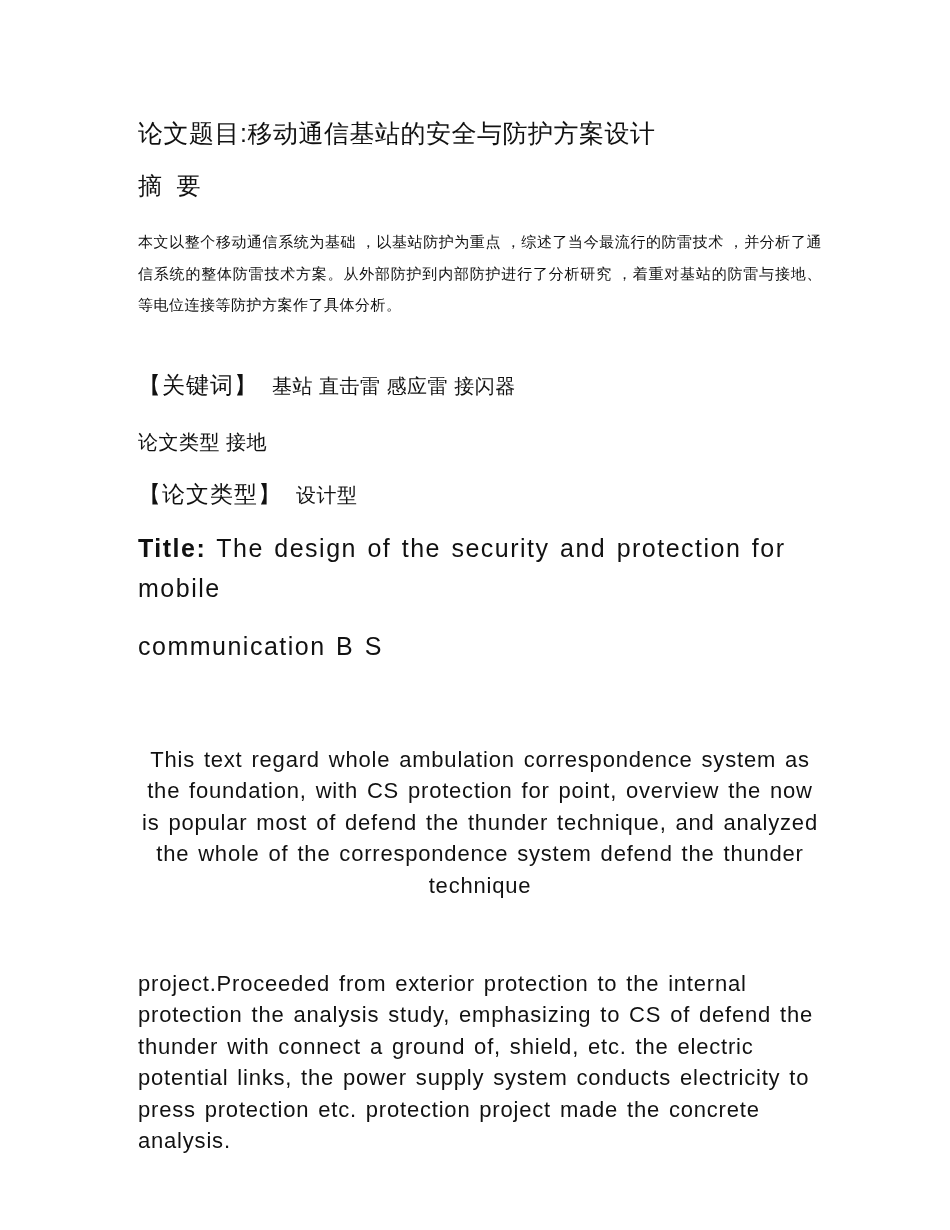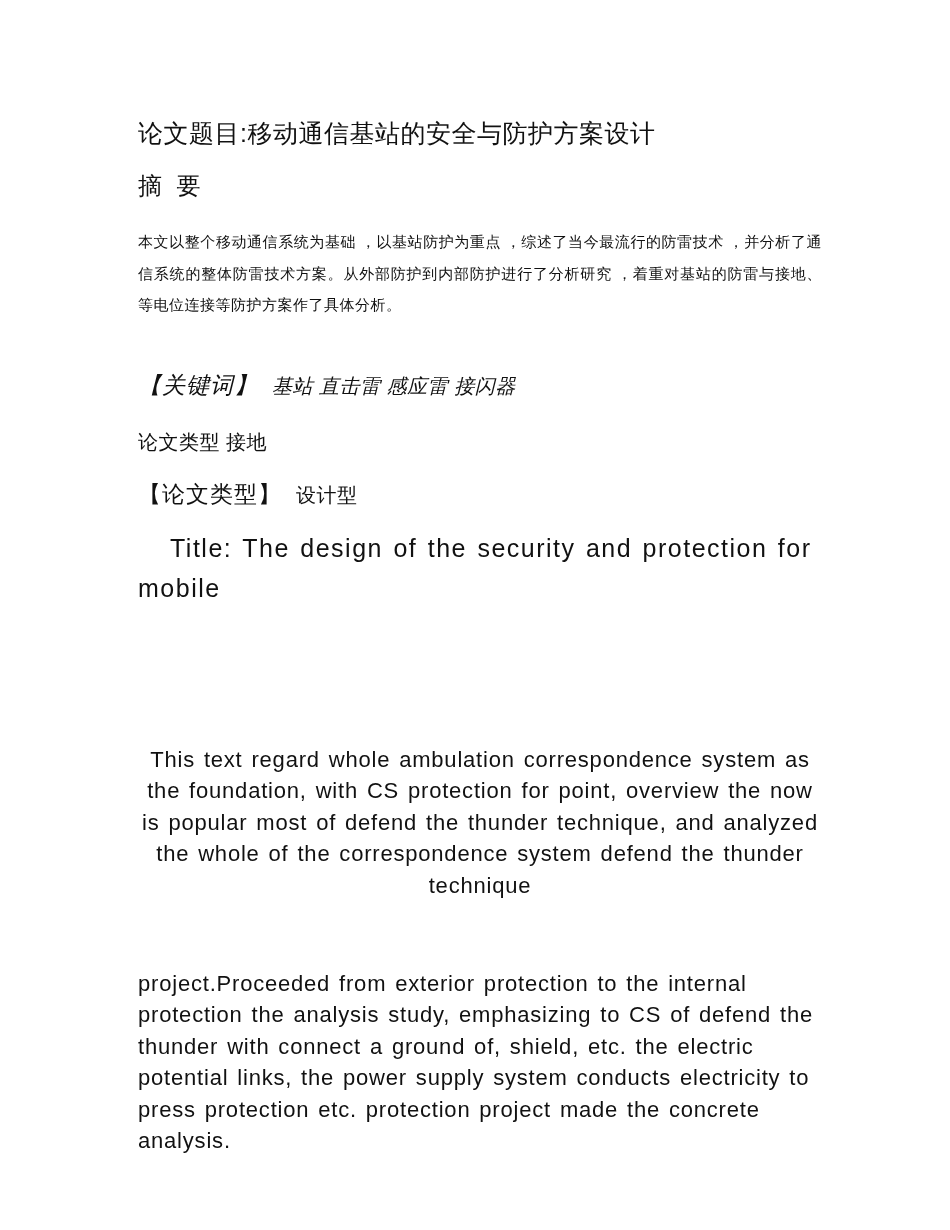--- a/index.html
+++ b/index.html
@@ -39,21 +39,20 @@
     top: 226px;
     font-size: 15px;
     line-height: 31.5px;
     letter-spacing: 0.5px;
     text-align: justify;
   }
   .kw-line {
     top: 369px;
     font-size: 20px;
     line-height: 33px;
-    font-style: italic;
   }
   .bracket-label {
     font-size: 23px;
     font-weight: 500;
     letter-spacing: 1px;
   }
   .kw-values {
     font-size: 20px;
     margin-left: 14px;
     letter-spacing: 0.5px;
@@ -71,22 +70,21 @@
   }
   .en-title {
     top: 528px;
     font-size: 25px;
     line-height: 40px;
     letter-spacing: 1.5px;
     word-spacing: 2px;
     font-weight: 400;
   }
   .en-title .en-title-label {
-    font-weight: 400;
-    margin-left: 32px;
+    font-weight: 700;
   }
   .en-title-line2 {
     top: 626px;
     font-size: 25px;
     line-height: 40px;
     letter-spacing: 1.5px;
     word-spacing: 2px;
     font-weight: 400;
   }
   .en-abstract-heading {
@@ -125,19 +123,20 @@
 
   <div class="block type-line">
     <span class="bracket-label">【论文类型】</span><span class="kw-values">设计型</span>
   </div>
 
   <div class="block en-title">
     <span class="en-title-label">Title:</span>
     <span>The design of the security and protection for mobile</span>
   </div>
 
+  <div class="block en-title-line2">communication B S</div>
 
 
   <div class="block en-p en-p1">This text regard whole ambulation correspondence system as the foundation, with CS protection for point, overview the now is popular most of defend the thunder technique, and analyzed the whole of the correspondence system defend the thunder technique</div>
 
   <div class="block en-p en-p2">project.Proceeded from exterior protection to the internal protection the analysis study, emphasizing to CS of defend the thunder with connect a ground of, shield, etc. the electric potential links, the power supply system conducts electricity to press protection etc. protection project made the concrete analysis.</div>
 
 </div>
 
 </body></html>

